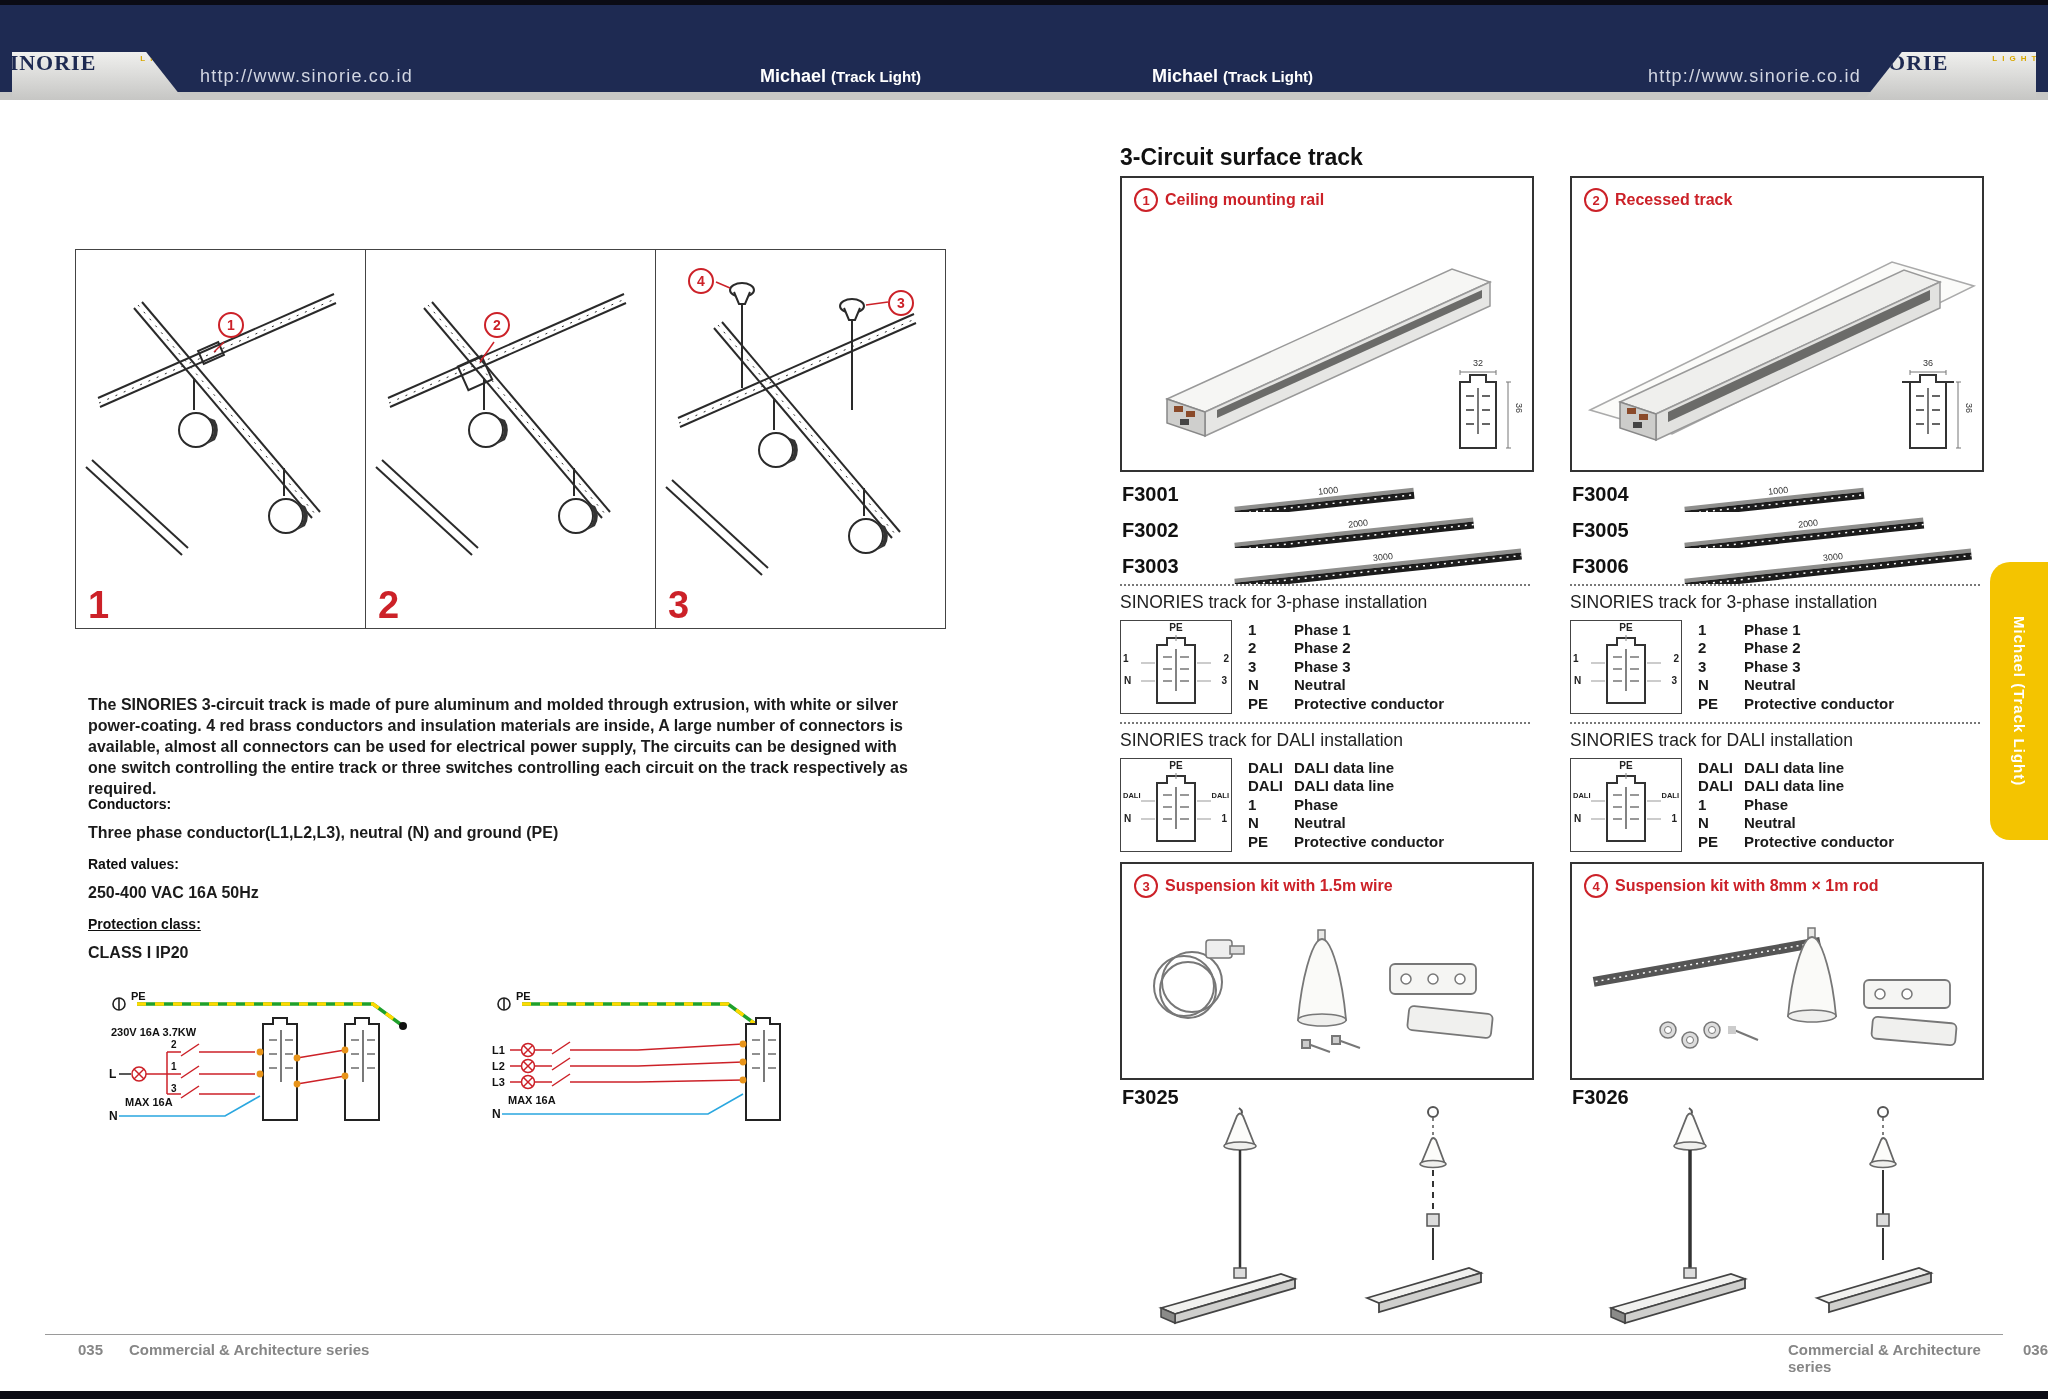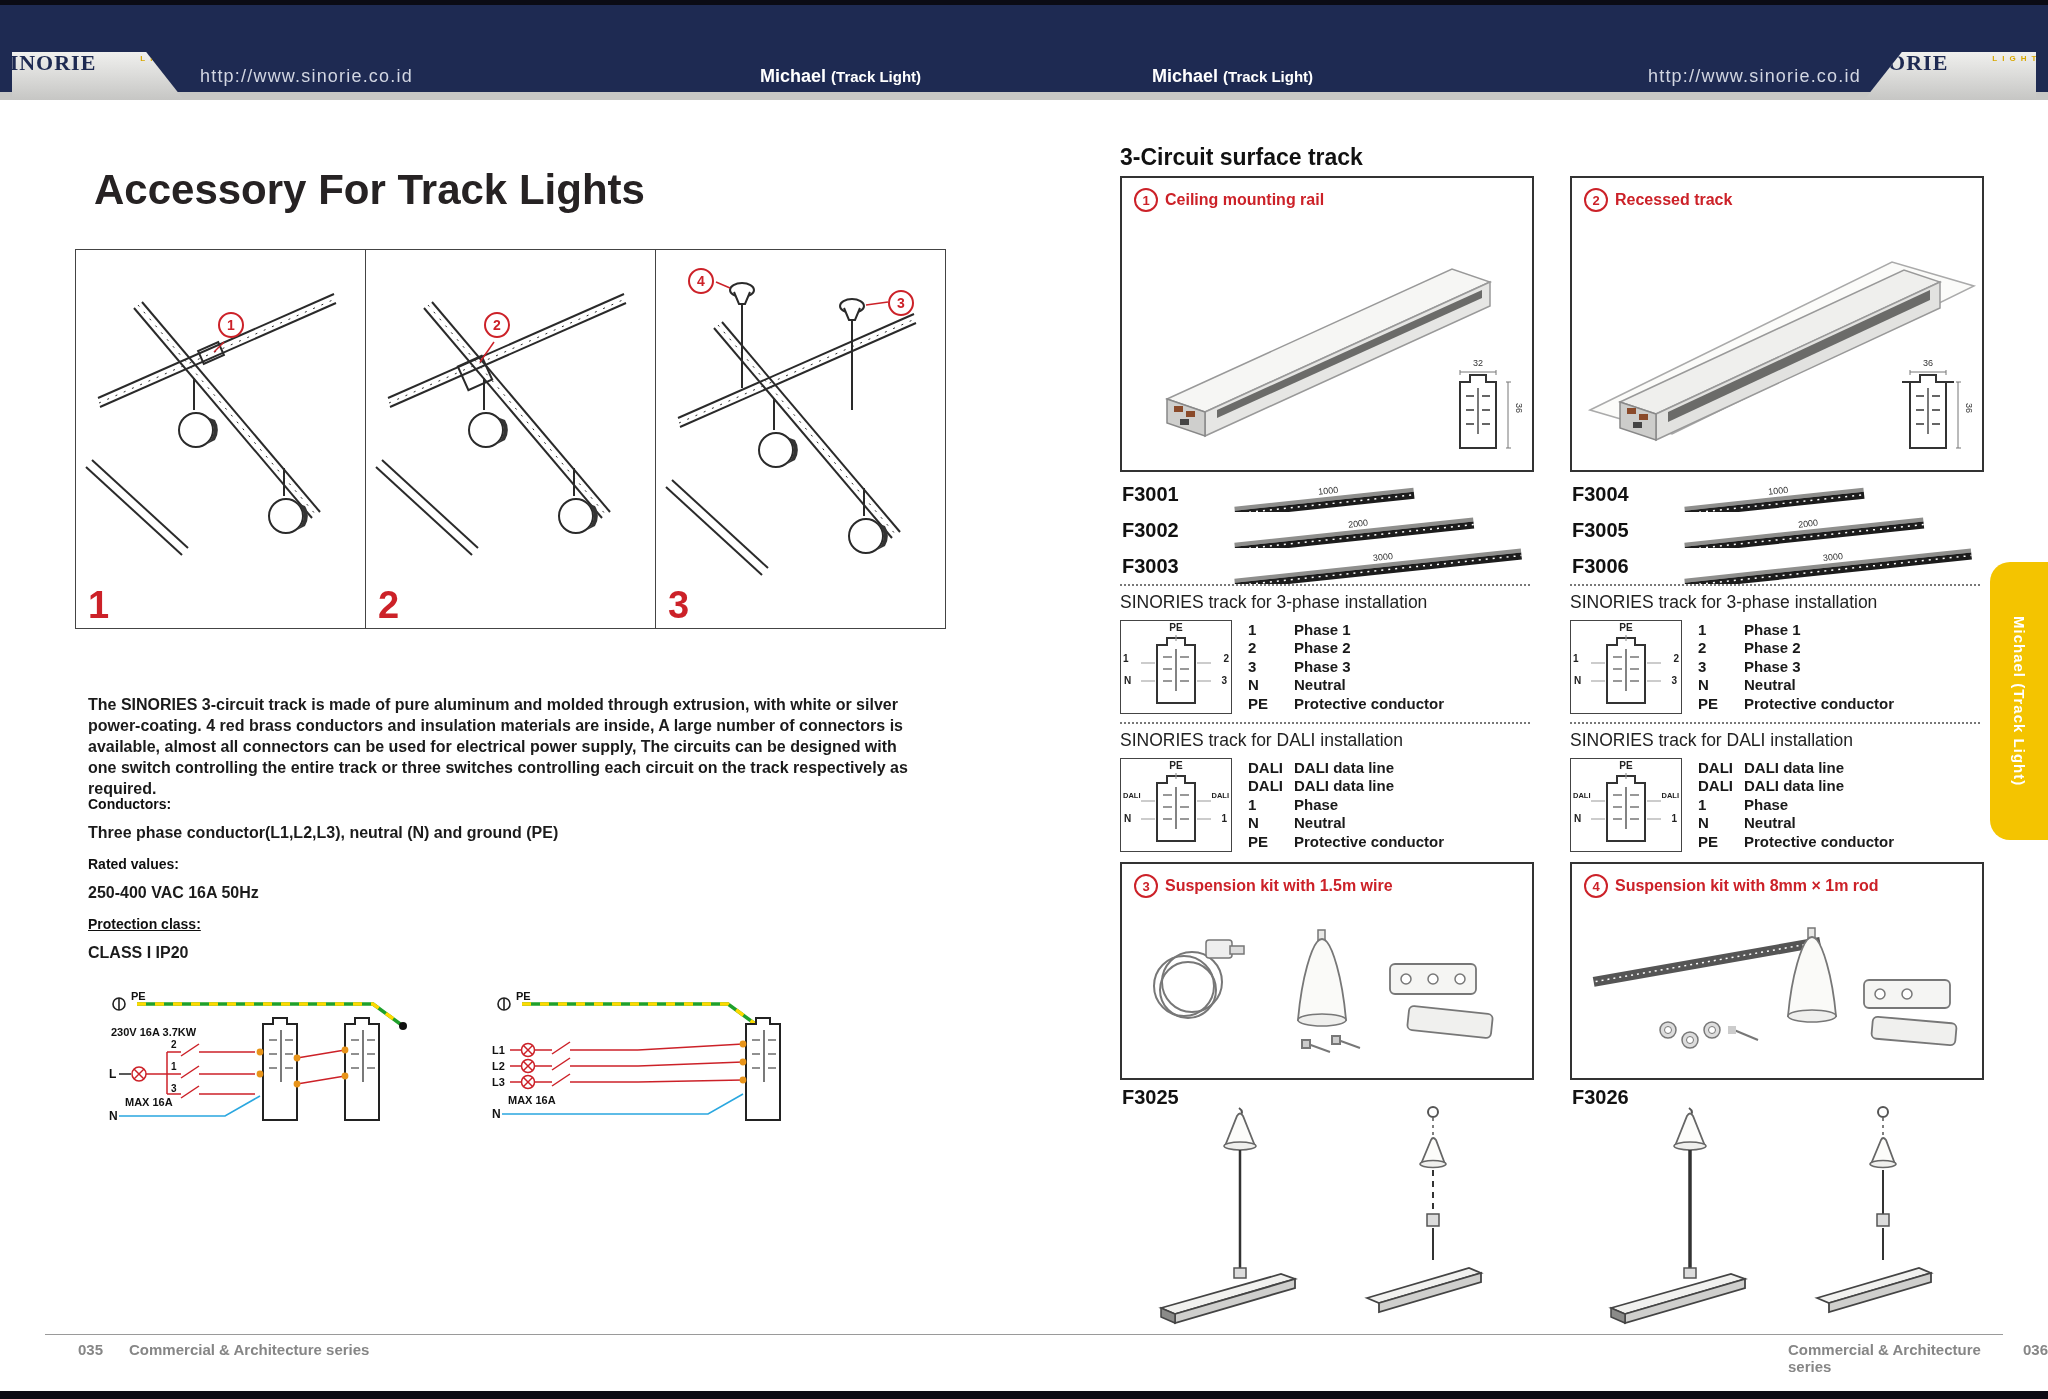--- a/index.html
+++ b/index.html
@@ -121,21 +121,20 @@
   <div id="url-right" class="hdr-url">http://www.sinorie.co.id</div>
   <div id="author-left" class="hdr-author">
     <span>Michael</span>
     <span class="sub">(Track Light)</span>
   </div>
   <div id="author-right" class="hdr-author">
     <span>Michael</span>
     <span class="sub">(Track Light)</span>
   </div>
 
-  <div id="lp-title" class="abs">Accessory For Track Lights</div>
 
   <div id="figs" class="abs">
 
     <div class="fig">
       <svg width="287" height="330" viewBox="0 0 287 330">
         <g class="lineart">
           <line x1="22" y1="148" x2="258" y2="44"></line>
             <line x1="24" y1="157" x2="260" y2="53"></line>
           <line x1="23" y1="153" x2="259" y2="49" stroke-dasharray="2 7" stroke-width="1"></line>
           <line x1="66" y1="52" x2="244" y2="262"></line>

